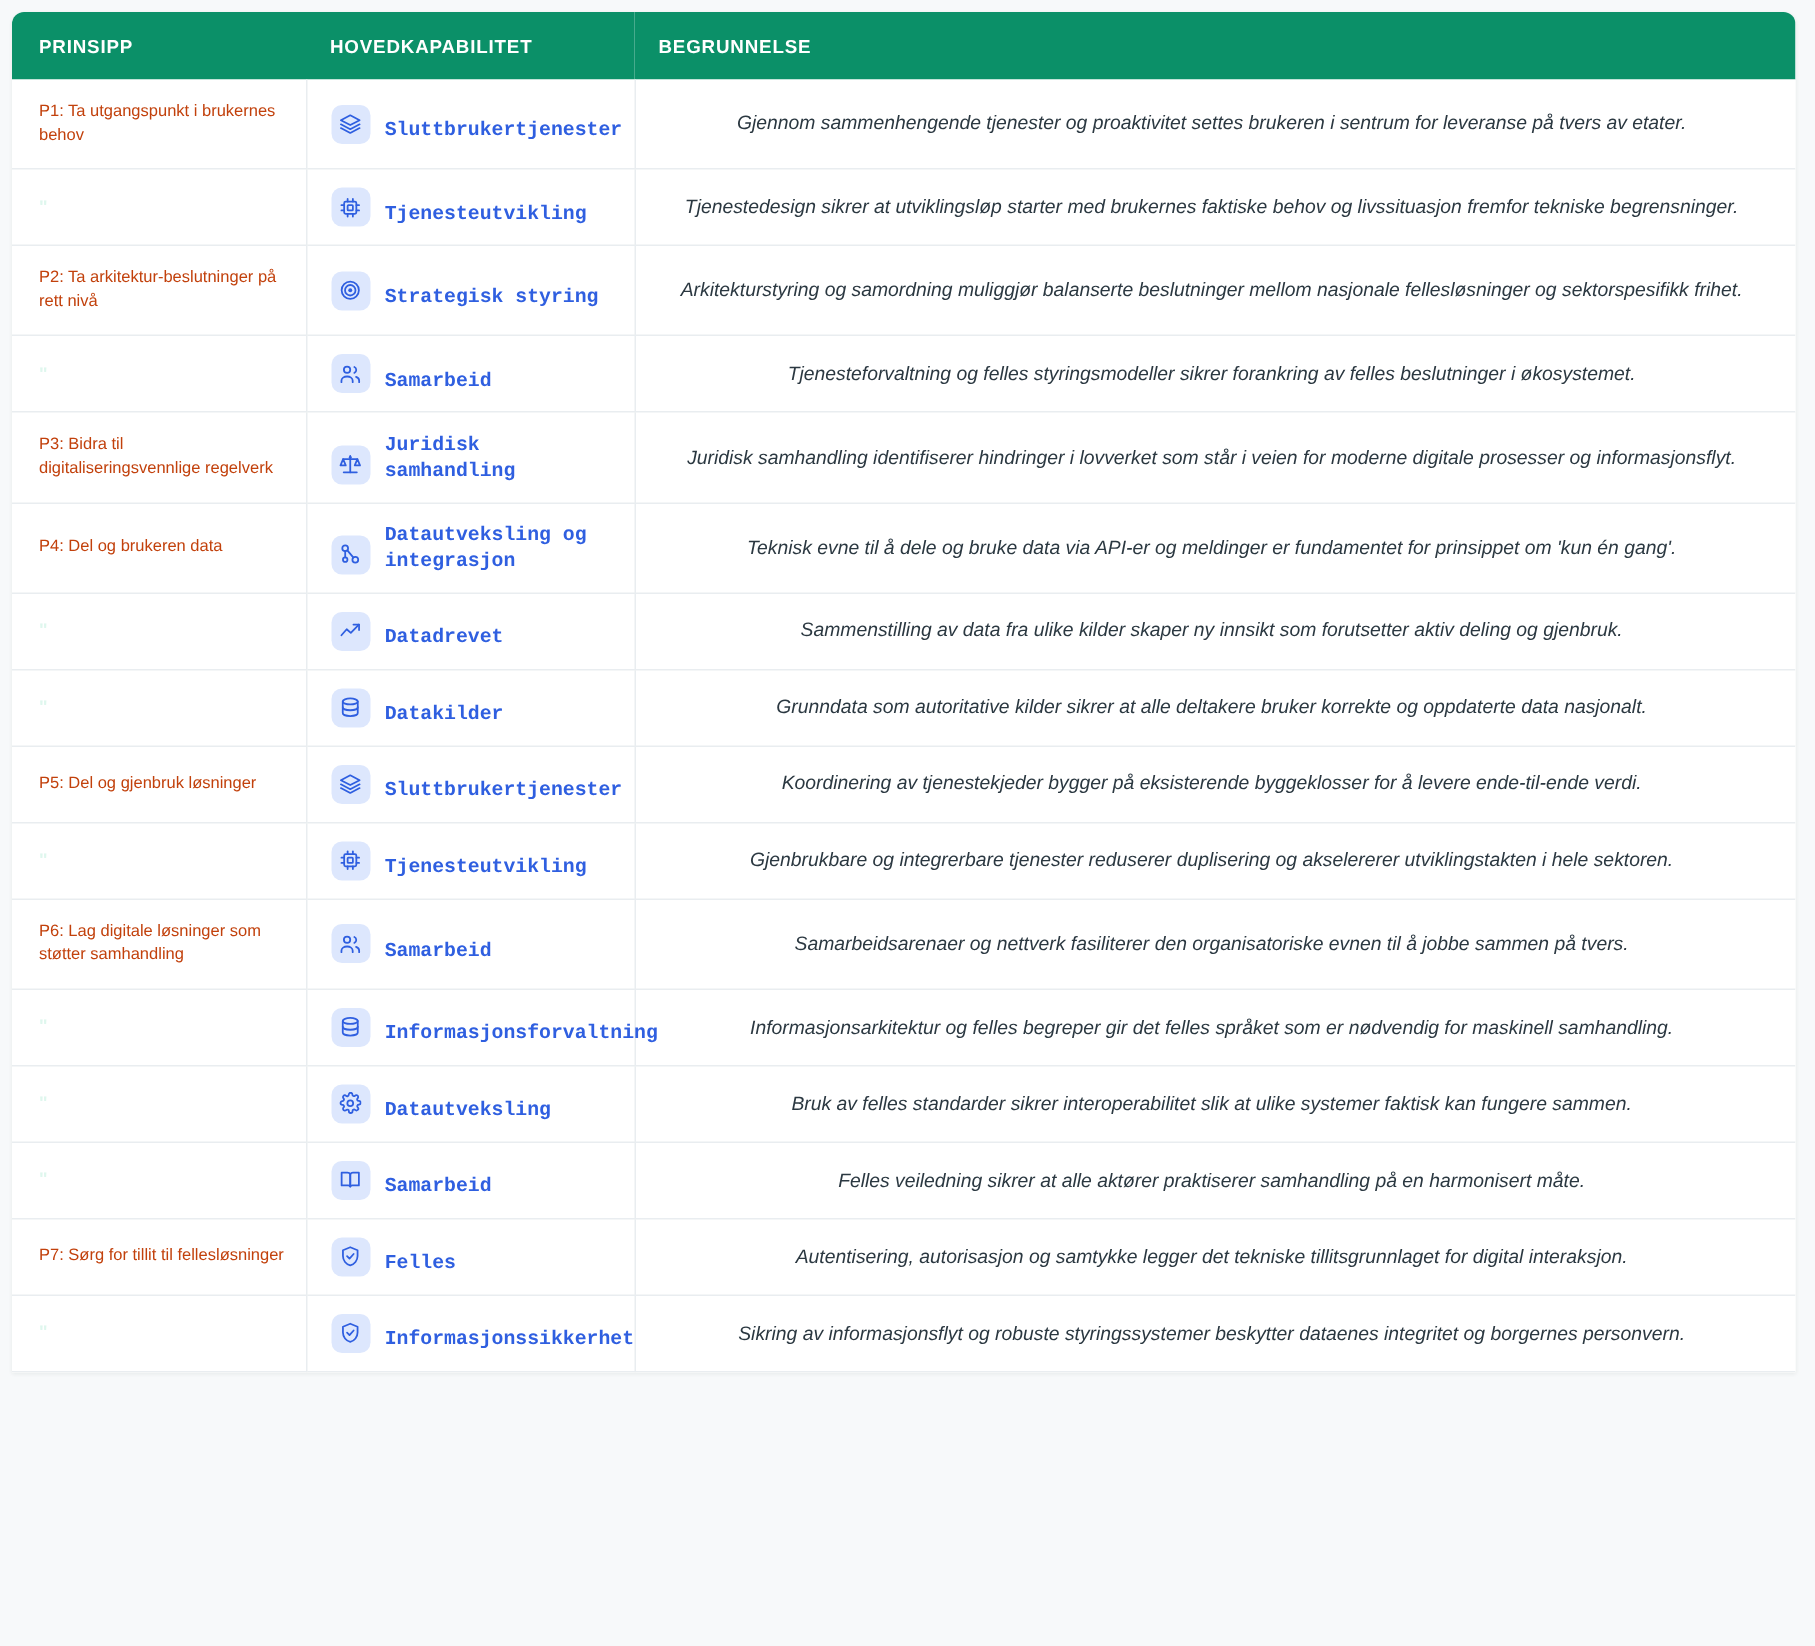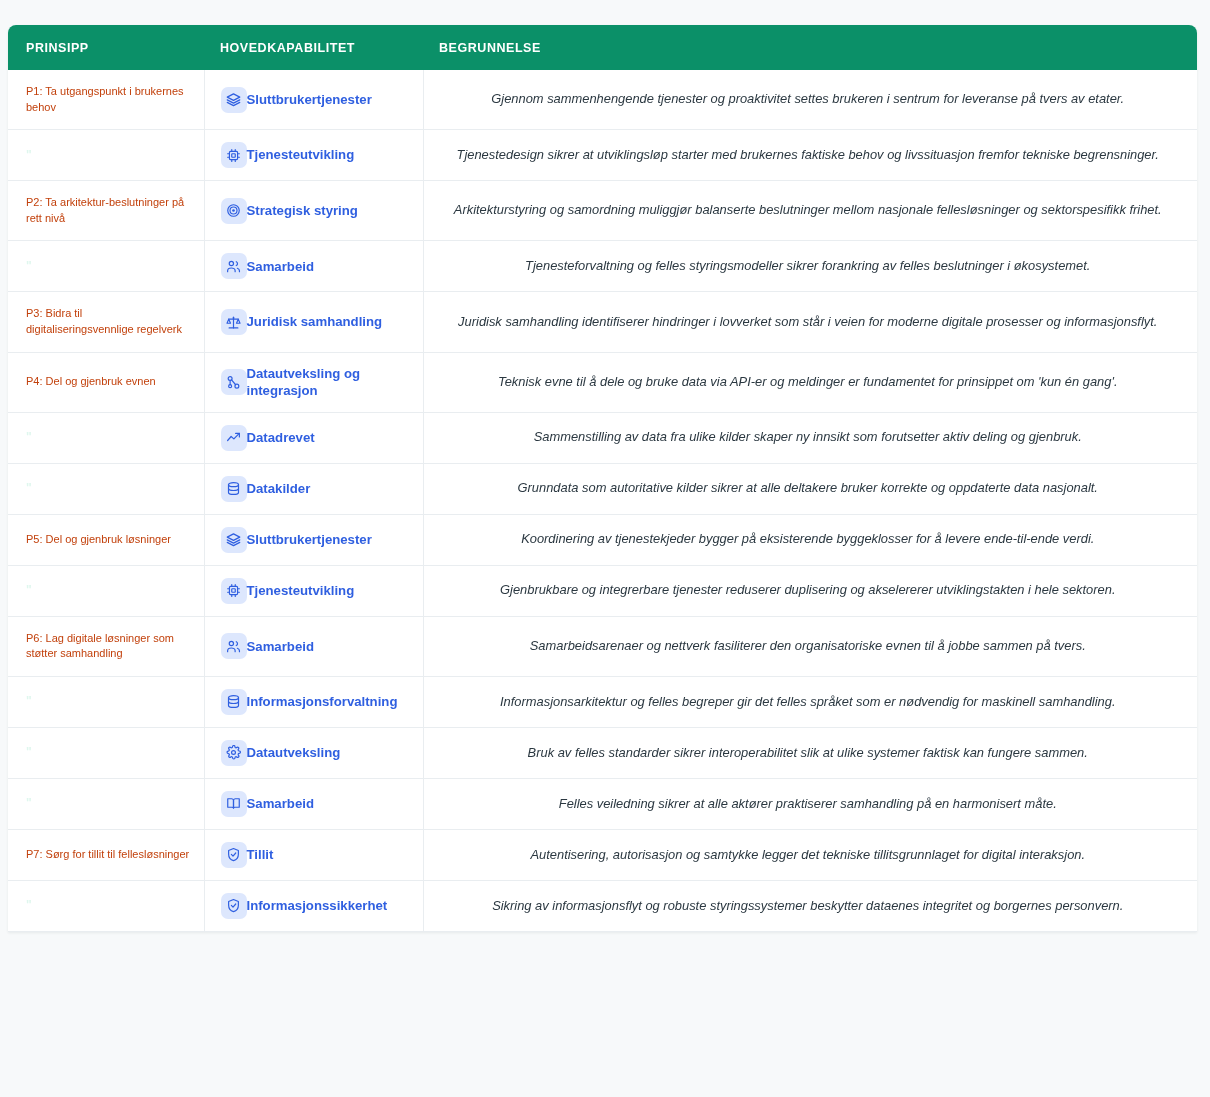--- a/index.html
+++ b/index.html
@@ -15,21 +15,20 @@
     font-family: "Liberation Sans", sans-serif;
     -webkit-font-smoothing: antialiased;
   }
 
   .page {
     position: relative;
     width: 1210px;
     height: 826px;
     box-sizing: border-box;
     padding: 8px 13px 0 8px;
-    margin-top: 17px;
   }
 
   .table-wrap {
     width: 1189px;
     background: #ffffff;
     border-radius: 8px 8px 0 0;
     overflow: hidden;
     box-shadow: 0 1px 3px rgba(16, 40, 34, 0.07);
   }
 
@@ -83,21 +82,23 @@
     font-size: 12px;
     font-weight: bold;
   }
 
   
   td.col-kapabilitet {
     padding: 12px 10px 12px 16px;
   }
   .cap {
     display: flex;
-    align-items: center;
+    align-items: flex-end;
+    gap: 10px;
+    font-family: Liberation Mono, monospace;
   }
   .cap-chip {
     flex: 0 0 auto;
     width: 26px;
     height: 26px;
     border-radius: 7px;
     background: #dde7fd;
     display: flex;
     align-items: center;
     justify-content: center;
@@ -233,21 +234,21 @@
                     <path d="M4.4 6.6 1.6 13.2h5.6z"></path>
                     <path d="M19.6 6.6 16.8 13.2h5.6z"></path>
                   </svg>
                 </span>
                 <span class="cap-label">Juridisk samhandling</span>
               </div>
             </td>
             <td class="col-begrunnelse">Juridisk samhandling identifiserer hindringer i lovverket som står i veien for moderne digitale prosesser og informasjonsflyt.</td>
           </tr>
           <tr>
-            <td class="col-prinsipp">P4: Del og gjenbruk evnen</td>
+            <td class="col-prinsipp">P4: Del og brukeren data</td>
             <td class="col-kapabilitet">
               <div class="cap">
                 <span class="cap-chip">
                   <svg viewBox="0 0 24 24">
                     <circle cx="6.6" cy="5.6" r="3.1"></circle>
                     <circle cx="17.4" cy="17.8" r="3.1"></circle>
                     <circle cx="6.6" cy="17.8" r="2.4"></circle>
                     <line x1="6.6" y1="8.7" x2="6.6" y2="15.4"></line>
                     <line x1="8.9" y1="7.8" x2="15.4" y2="15.6"></line>
                   </svg>
@@ -393,21 +394,21 @@
           <tr>
             <td class="col-prinsipp">P7: Sørg for tillit til fellesløsninger</td>
             <td class="col-kapabilitet">
               <div class="cap">
                 <span class="cap-chip">
                   <svg viewBox="0 0 24 24">
                     <path d="M12 2.4 4.2 5.6v6.1c0 4.8 3.3 8.9 7.8 10 4.5-1.1 7.8-5.2 7.8-10V5.6z"></path>
                     <polyline points="8.6,11.9 11.2,14.5 15.6,9.6"></polyline>
                   </svg>
                 </span>
-                <span class="cap-label">Tillit</span>
+                <span class="cap-label">Felles</span>
               </div>
             </td>
             <td class="col-begrunnelse">Autentisering, autorisasjon og samtykke legger det tekniske tillitsgrunnlaget for digital interaksjon.</td>
           </tr>
           <tr>
             <td class="col-prinsipp ditto">"</td>
             <td class="col-kapabilitet">
               <div class="cap">
                 <span class="cap-chip">
                   <svg viewBox="0 0 24 24">

